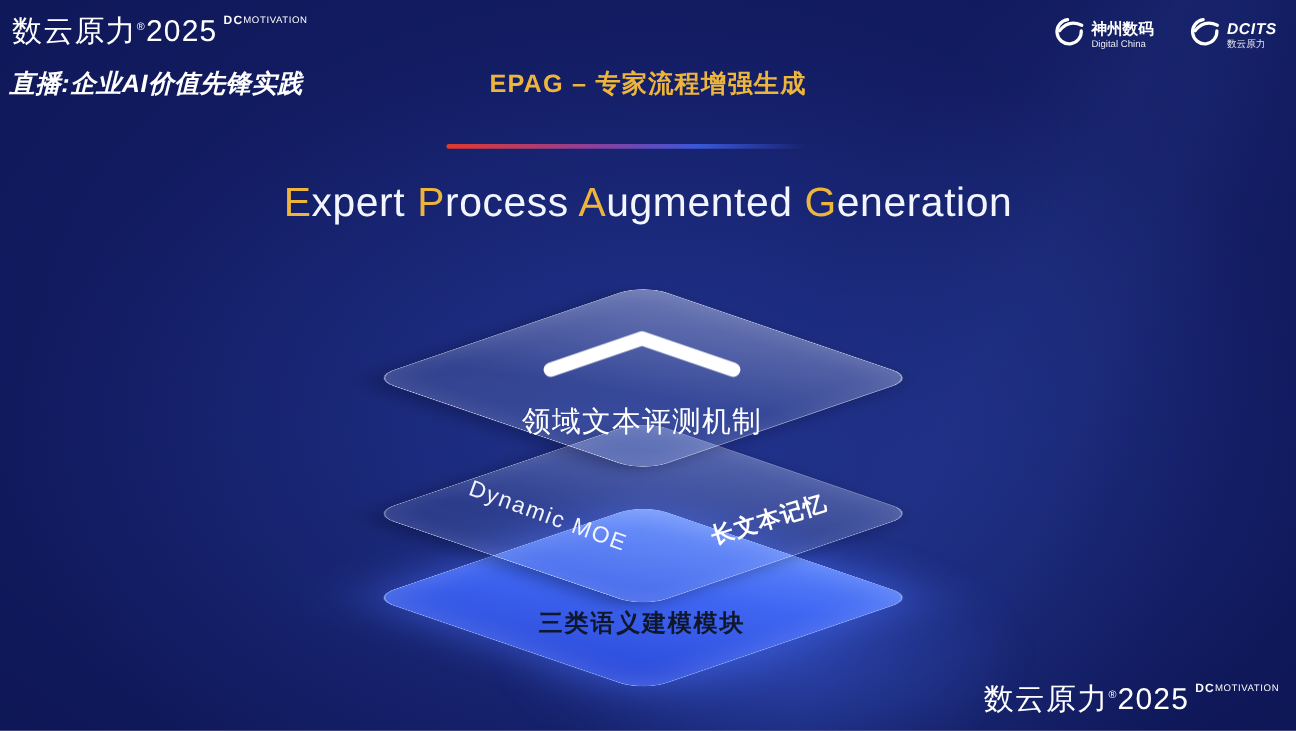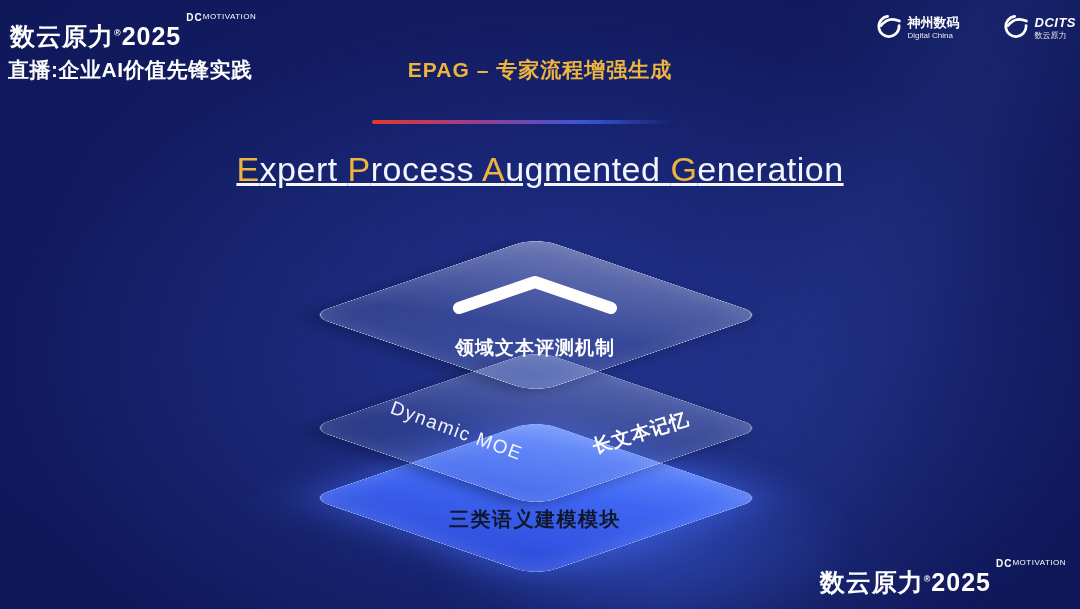--- a/index.html
+++ b/index.html
@@ -15,53 +15,53 @@
   }
   .streaks {
     position:absolute; inset:0; pointer-events:none;
     background:
       linear-gradient(118deg, transparent 58%, rgba(90,130,255,0.06) 70%, transparent 82%),
       linear-gradient(112deg, transparent 66%, rgba(90,130,255,0.05) 78%, transparent 90%);
   }
 
   
   .brand { display:flex; align-items:flex-start; gap:5px; }
-  .brand-main { font-size:25px; font-weight:bold; letter-spacing:1px; white-space:nowrap;margin-top:11px; }
+  .brand-main { font-size:25px; font-weight:normal; letter-spacing:1px; white-space:nowrap; }
   .brand-reg { font-size:9px; vertical-align:super; }
   .brand-sub { display:flex; flex-direction:row; line-height:1.05; padding-top:4px; }
   .brand-sub .dc { font-size:10px; font-weight:bold; letter-spacing:1px; }
   .brand-sub .motivation { font-size:8px; letter-spacing:0.5px; }
   #brand-top { position:absolute; top:9px; left:10px; }
   #brand-bottom { position:absolute; right:14px; bottom:10px; }
 
   
-  .live-title { position:absolute; top:56px; left:8px; font-size:21px; font-weight:bold; letter-spacing:0.5px; }
+  .live-title { position:absolute; top:56px; left:8px; font-size:21px; font-weight:bold; letter-spacing:0.5px;font-style:italic; }
   .slide-title {
     position:absolute; top:56px; left:50%; transform:translateX(-50%);
     font-size:21px; font-weight:bold; letter-spacing:1px; color:#edb53c; white-space:nowrap;
   }
   .divider {
     position:absolute; top:120px; left:calc(50% - 168px);
     width:300px; height:4px; border-radius:2px;
     background:linear-gradient(90deg,#e2392b 0%, #8f3f9a 40%, #3a57d8 70%, rgba(45,70,180,0) 100%);
   }
 
   
-  .logo-bar { position:absolute; top:13px; right:4px; display:flex; gap:42px; }
+  .logo-bar { position:absolute; top:13px; right:16px; display:flex; gap:28px; }
   .logo { display:flex; align-items:center; gap:6px; }
   .logo svg { width:27px; height:27px; }
   .logo-text { display:flex; flex-direction:column; line-height:1.15; }
   .logo-name { font-size:13px; font-weight:bold; white-space:nowrap; }
   .logo-name.italic { font-style:italic; letter-spacing:0.5px; }
   .logo-sub { font-size:8px; opacity:0.9; white-space:nowrap; }
 
   
   .eng-heading {
     position:absolute; top:150px; left:0; width:100%;
-    text-align:center; font-size:34px; letter-spacing:0.5px; color:#f4f6ff;text-decoration:underline;
+    text-align:center; font-size:34px; letter-spacing:0.5px; color:#f4f6ff;
   }
   .gold { color:#edb53c; }
 
   
   .stack { position:absolute; left:295px; top:150px; width:480px; height:450px; }
   .layer {
     position:absolute; left:80px; width:320px; height:320px;
     border-radius:28px;
     transform:rotateX(70deg) rotateZ(45deg);
   }
@@ -84,21 +84,21 @@
     box-shadow:0 0 70px 6px rgba(72,112,255,0.55), inset 0 0 50px rgba(255,255,255,0.18);
   }
   .glow {
     position:absolute; left:120px; top:300px; width:440px; height:190px; z-index:0;
     background:radial-gradient(ellipse, rgba(70,110,255,0.40), transparent 70%);
     filter:blur(12px);
   }
   .chevron { position:absolute; left:150px; top:122px; z-index:10; }
   .label-top {
     position:absolute; top:185px; left:0; width:100%; text-align:center; z-index:10;
-    font-size:19px; font-weight:bold; color:#ffffff; letter-spacing:1px;
+    font-size:24px; font-weight:normal; color:#ffffff; letter-spacing:1px;
   }
   .label-moe {
     position:absolute; left:92px; top:270px; z-index:10;
     transform:rotate(20deg);
     font-size:19px; color:#f2f5ff; letter-spacing:1.5px;
   }
   .label-mem {
     position:absolute; left:296px; top:270px; z-index:10;
     transform:rotate(-17deg);
     font-size:19px; font-weight:bold; color:#ffffff; letter-spacing:1px;

